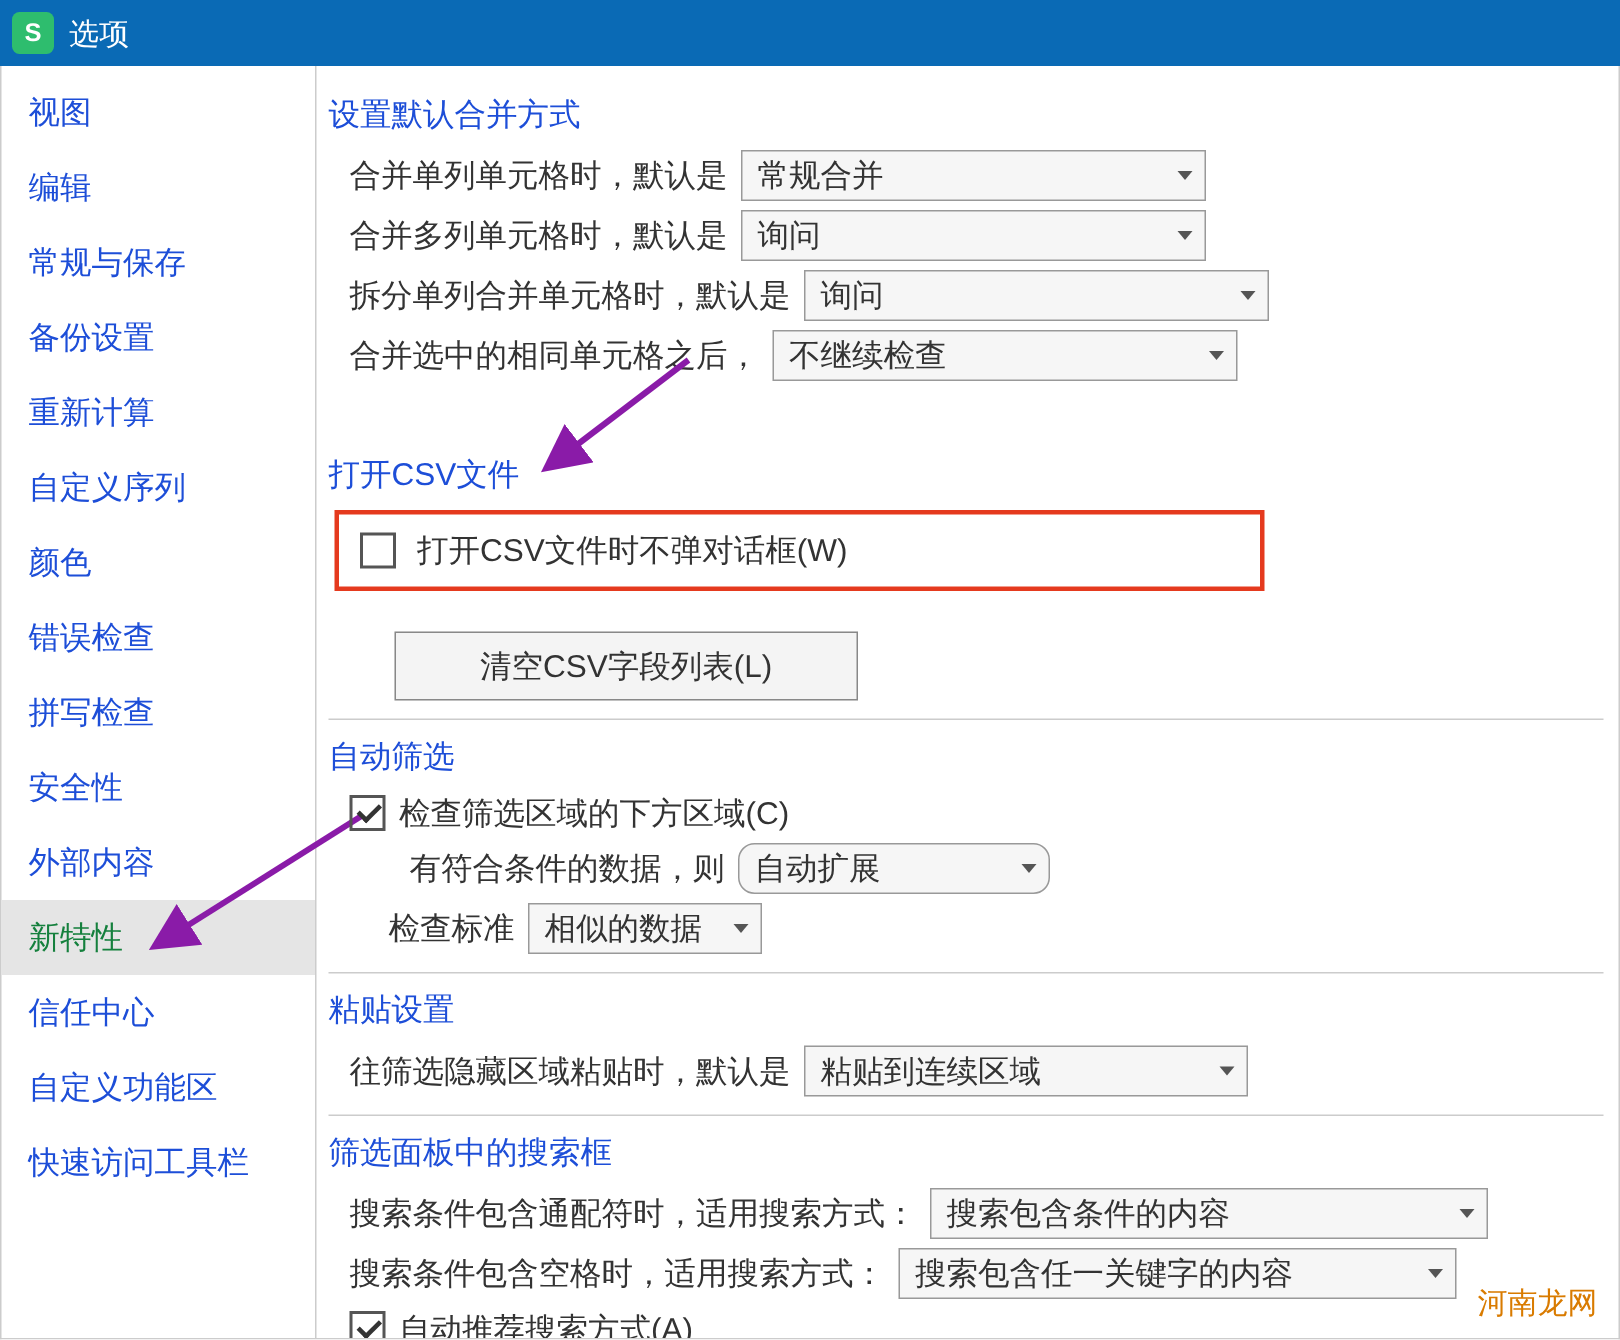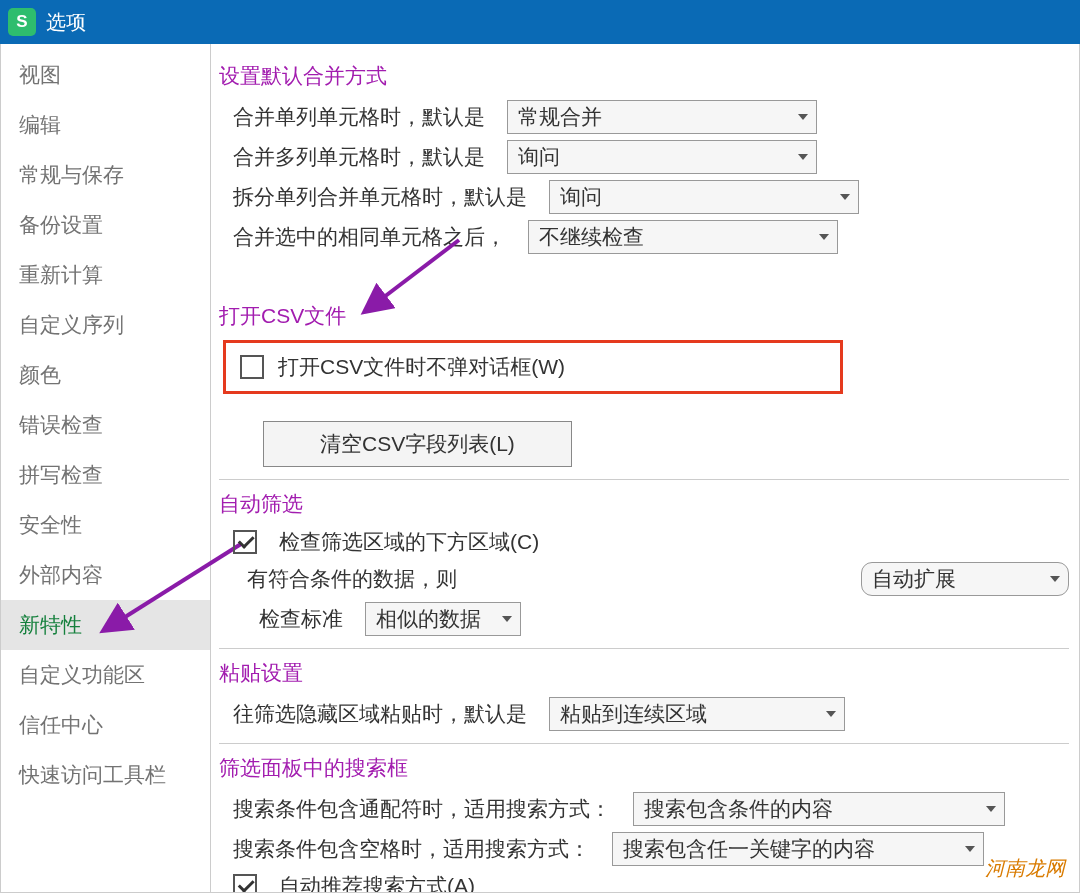--- a/index.html
+++ b/index.html
@@ -43,42 +43,42 @@
     align-items: stretch;
   }
   .sidebar {
     width: 210px;
     border-right: 1px solid #ccc;
     padding: 6px 0;
     flex-shrink: 0;
   }
   .sidebar-item {
     padding: 11px 18px;
-    color: #737373;
+    color: #1d4ed8;
     cursor: default;
   }
   .sidebar-item.selected {
     background: #e5e5e5;
     color: #15803d;
   }
   .content {
     flex: 1;
     padding: 10px 10px 10px 8px;
     position: relative;
     overflow: hidden;
   }
   .section-title {
-    color: #a21caf;
+    color: #1d4ed8;
     margin: 8px 0 10px 0;
   }
   .row {
     display: flex;
     align-items: center;
     margin: 6px 0 6px 14px;
-    gap: 22px;
+    gap: 9px;
   }
   .label { white-space: nowrap; }
   .select {
     border: 1px solid #999;
     background: #f6f6f6;
     height: 34px;
     display: flex;
     align-items: center;
     justify-content: space-between;
     padding: 0 8px 0 10px;
@@ -136,21 +136,20 @@
     width: 160px;
     height: 120px;
     pointer-events: none;
   }
   .watermark {
     position: absolute;
     right: 14px;
     bottom: 10px;
     color: #d97b00;
     font-size: 20px;
-    font-style: italic;
   }
 </style>
 </head>
 <body>
 
 <div class="titlebar">
   <div class="app-icon">S</div>
   <div class="title-text">选项</div>
 </div>
 
@@ -162,22 +161,22 @@
     <div class="sidebar-item">常规与保存</div>
     <div class="sidebar-item">备份设置</div>
     <div class="sidebar-item">重新计算</div>
     <div class="sidebar-item">自定义序列</div>
     <div class="sidebar-item">颜色</div>
     <div class="sidebar-item">错误检查</div>
     <div class="sidebar-item">拼写检查</div>
     <div class="sidebar-item">安全性</div>
     <div class="sidebar-item">外部内容</div>
     <div class="sidebar-item selected">新特性</div>
+    <div class="sidebar-item">信任中心</div>
     <div class="sidebar-item">自定义功能区</div>
-    <div class="sidebar-item">信任中心</div>
     <div class="sidebar-item">快速访问工具栏</div>
 
     <svg class="arrow" style="left:90px; top:490px;" viewBox="0 0 160 120">
       <defs>
           <marker id="ah1" markerWidth="8" markerHeight="8" refX="6" refY="4" orient="auto">
             <path d="M0,0 L8,4 L0,8 Z" fill="#8a1ba8"></path>
           </marker>
         </defs>
       <line x1="150" y1="10" x2="15" y2="95" stroke="#8a1ba8" stroke-width="4" marker-end="url(#ah1)"></line>
     </svg>
@@ -235,21 +234,21 @@
       <div class="btn">清空CSV字段列表(L)</div>
     </div>
 
     <hr class="divider">
 
     <div class="section-title">自动筛选</div>
     <div class="row">
       <span class="checkbox-checked"></span>
       <span>检查筛选区域的下方区域(C)</span>
     </div>
-    <div class="row" style="margin-left:28px;justify-content:space-between;">
+    <div class="row" style="margin-left:54px;">
       <span class="label">有符合条件的数据，则</span>
       <div class="select w-med">
         <span>自动扩展</span>
           <span class="caret"></span>
       </div>
     </div>
     <div class="row" style="margin-left:40px;">
       <span class="label">检查标准</span>
       <div class="select w-sm">
         <span>相似的数据</span>

